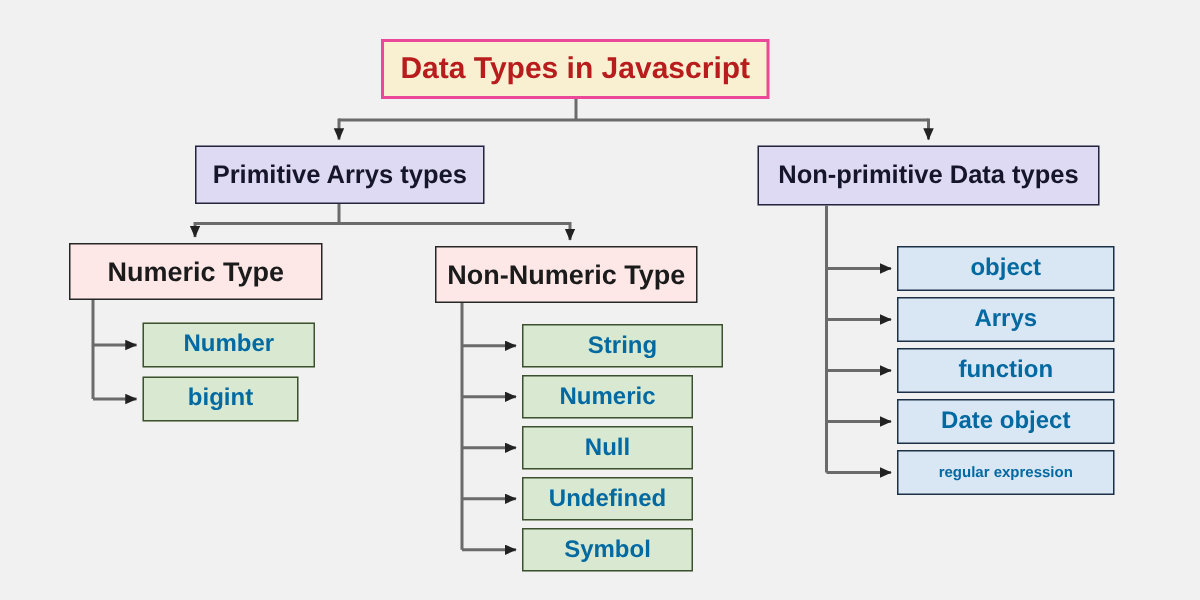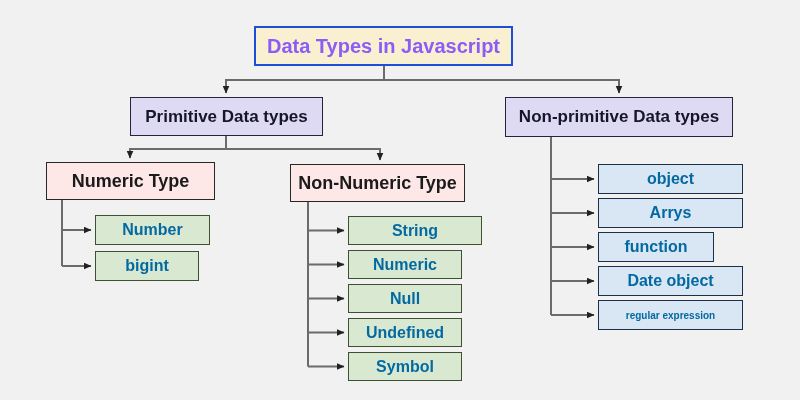--- a/index.html
+++ b/index.html
@@ -21,22 +21,22 @@
     position:absolute;
     box-sizing:border-box;
     display:flex;align-items:center;justify-content:center;
     color:#16161e;
     font-weight:600;
     white-space:nowrap;
     z-index:2;
   }
   .node-title{
     left:254px;top:26px;width:259px;height:40px;
-    background:#f9f0d2;border:2px solid #1d4ed8;
-    font-size:20px;font-weight:700;color:#8b5cf6;
+    background:#f9f0d2;border:2px solid #ec4899;
+    font-size:20px;font-weight:700;color:#b91c1c;
   }
   .node-l2{
     background:#dfdaf3;border:1.5px solid #24243d;
     font-size:17px;color:#15152b;
   }
   .node-primitive{left:130px;top:97px;width:193px;height:39px;}
   .node-nonprimitive{left:505px;top:97px;width:228px;height:40px;}
   .node-l3{
     background:#fde8e7;border:1.5px solid #272727;
     font-size:18px;color:#1b1b1b;
@@ -54,21 +54,21 @@
   }
   .node-number{left:95px;top:215px;width:115px;height:30px;}
   .node-bigint{left:95px;top:251px;width:104px;height:30px;}
   .node-string{left:348px;top:216px;width:134px;height:29px;}
   .node-boolean{left:348px;top:250px;width:114px;height:29px;}
   .node-null{left:348px;top:284px;width:114px;height:29px;}
   .node-undefined{left:348px;top:318px;width:114px;height:29px;}
   .node-symbol{left:348px;top:352px;width:114px;height:29px;}
   .node-object{left:598px;top:164px;width:145px;height:30px;}
   .node-arrys{left:598px;top:198px;width:145px;height:30px;}
-  .node-function{left:598px;top:232px;width:116px;height:30px;}
+  .node-function{left:598px;top:232px;width:145px;height:30px;}
   .node-dateobject{left:598px;top:266px;width:145px;height:30px;}
   .node-regexp{left:598px;top:300px;width:145px;height:30px;font-size:10px;}
 </style>
 </head>
 <body>
 
 <div class="canvas">
 
   <svg class="connectors" viewBox="0 0 800 400" xmlns="http://www.w3.org/2000/svg">
     <defs>
@@ -103,21 +103,21 @@
       <path d="M551,179 H594" marker-end="url(#arrow)"></path>
       <path d="M551,213 H594" marker-end="url(#arrow)"></path>
       <path d="M551,247 H594" marker-end="url(#arrow)"></path>
       <path d="M551,281 H594" marker-end="url(#arrow)"></path>
       <path d="M551,315 H594" marker-end="url(#arrow)"></path>
     </g>
   </svg>
 
   <div class="node node-title">Data Types in Javascript</div>
 
-  <div class="node node-l2 node-primitive">Primitive Data types</div>
+  <div class="node node-l2 node-primitive">Primitive Arrys types</div>
   <div class="node node-l2 node-nonprimitive">Non-primitive Data types</div>
 
   <div class="node node-l3 node-numeric">Numeric Type</div>
   <div class="node node-l3 node-nonnumeric">Non-Numeric Type</div>
 
   <div class="node leaf leaf-green node-number">Number</div>
   <div class="node leaf leaf-green node-bigint">bigint</div>
 
   <div class="node leaf leaf-green node-string">String</div>
   <div class="node leaf leaf-green node-boolean">Numeric</div>

